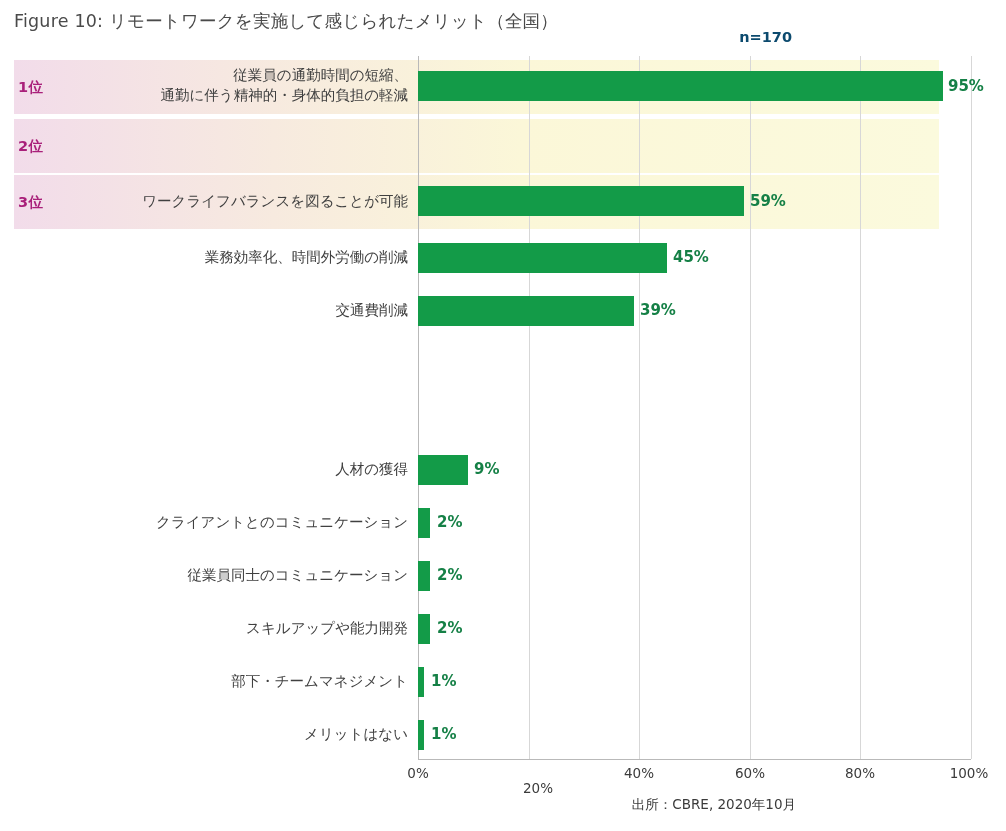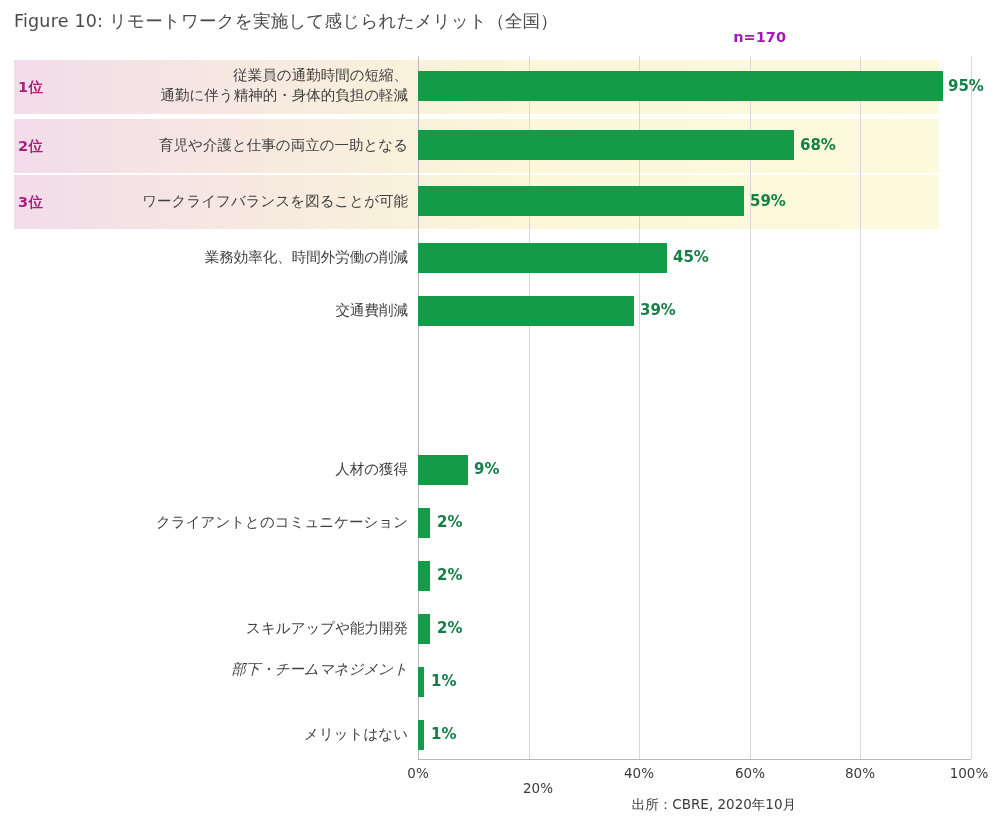--- a/index.html
+++ b/index.html
@@ -30,25 +30,25 @@
     top: 9px;
     font-size: 17.5px;
     color: #4a4a4a;
     letter-spacing: 0.2px;
     white-space: nowrap;
   }
 
   
   .n-label {
     position: absolute;
-    right: 34px;
+    right: 28px;
     top: 29px;
     font-size: 14.5px;
     font-weight: bold;
-    color: #a21caf;
+    color: #0c4a6e;
   }
 
   
   
   .plot {
     position: absolute;
     left: 0;
     top: 56px;
     width: 1006px;
     height: 706px;
@@ -182,25 +182,20 @@
 
     <div class="row" style="top:4px;height:54px;">
       <div class="row-label two-line" style="top:6px;">
         <div>従業員の通勤時間の短縮、</div>
         <div>通勤に伴う精神的・身体的負担の軽減</div>
       </div>
       <div class="bar" style="top:11px;width:525px;"></div>
       <div class="bar-value" style="left:948px;top:17px;">95%</div>
     </div>
 
-    <div class="row" style="top:63px;height:54px;">
-      <div class="row-label" style="top:17px;">育児や介護と仕事の両立の一助となる</div>
-      <div class="bar" style="top:11px;width:376px;"></div>
-      <div class="bar-value" style="left:800px;top:17px;">68%</div>
-    </div>
 
     <div class="row" style="top:119px;height:54px;">
       <div class="row-label" style="top:17px;">ワークライフバランスを図ることが可能</div>
       <div class="bar" style="top:11px;width:326px;"></div>
       <div class="bar-value" style="left:750px;top:17px;">59%</div>
     </div>
 
     <div class="row" style="top:176px;height:53px;">
       <div class="row-label" style="top:16px;">業務効率化、時間外労働の削減</div>
       <div class="bar" style="top:11px;width:249px;"></div>
@@ -221,32 +216,33 @@
       <div class="bar-value" style="left:474px;top:16px;">9%</div>
     </div>
 
     <div class="row" style="top:441px;height:53px;">
       <div class="row-label" style="top:16px;">クライアントとのコミュニケーション</div>
       <div class="bar" style="top:11px;width:12px;"></div>
       <div class="bar-value" style="left:437px;top:16px;">2%</div>
     </div>
 
     <div class="row" style="top:494px;height:53px;">
+      <div class="row-label" style="top:16px;">従業員同士のコミュニケーション</div>
       <div class="bar" style="top:11px;width:12px;"></div>
       <div class="bar-value" style="left:437px;top:16px;">2%</div>
     </div>
 
     <div class="row" style="top:547px;height:53px;">
       <div class="row-label" style="top:16px;">スキルアップや能力開発</div>
       <div class="bar" style="top:11px;width:12px;"></div>
       <div class="bar-value" style="left:437px;top:16px;">2%</div>
     </div>
 
     <div class="row" style="top:600px;height:53px;">
-      <div class="row-label" style="top:4px;font-style:italic;">部下・チームマネジメント</div>
+      <div class="row-label" style="top:16px;">部下・チームマネジメント</div>
       <div class="bar" style="top:11px;width:6px;"></div>
       <div class="bar-value" style="left:431px;top:16px;">1%</div>
     </div>
 
     <div class="row" style="top:653px;height:50px;">
       <div class="row-label" style="top:16px;">メリットはない</div>
       <div class="bar" style="top:11px;width:6px;"></div>
       <div class="bar-value" style="left:431px;top:16px;">1%</div>
     </div>
 

